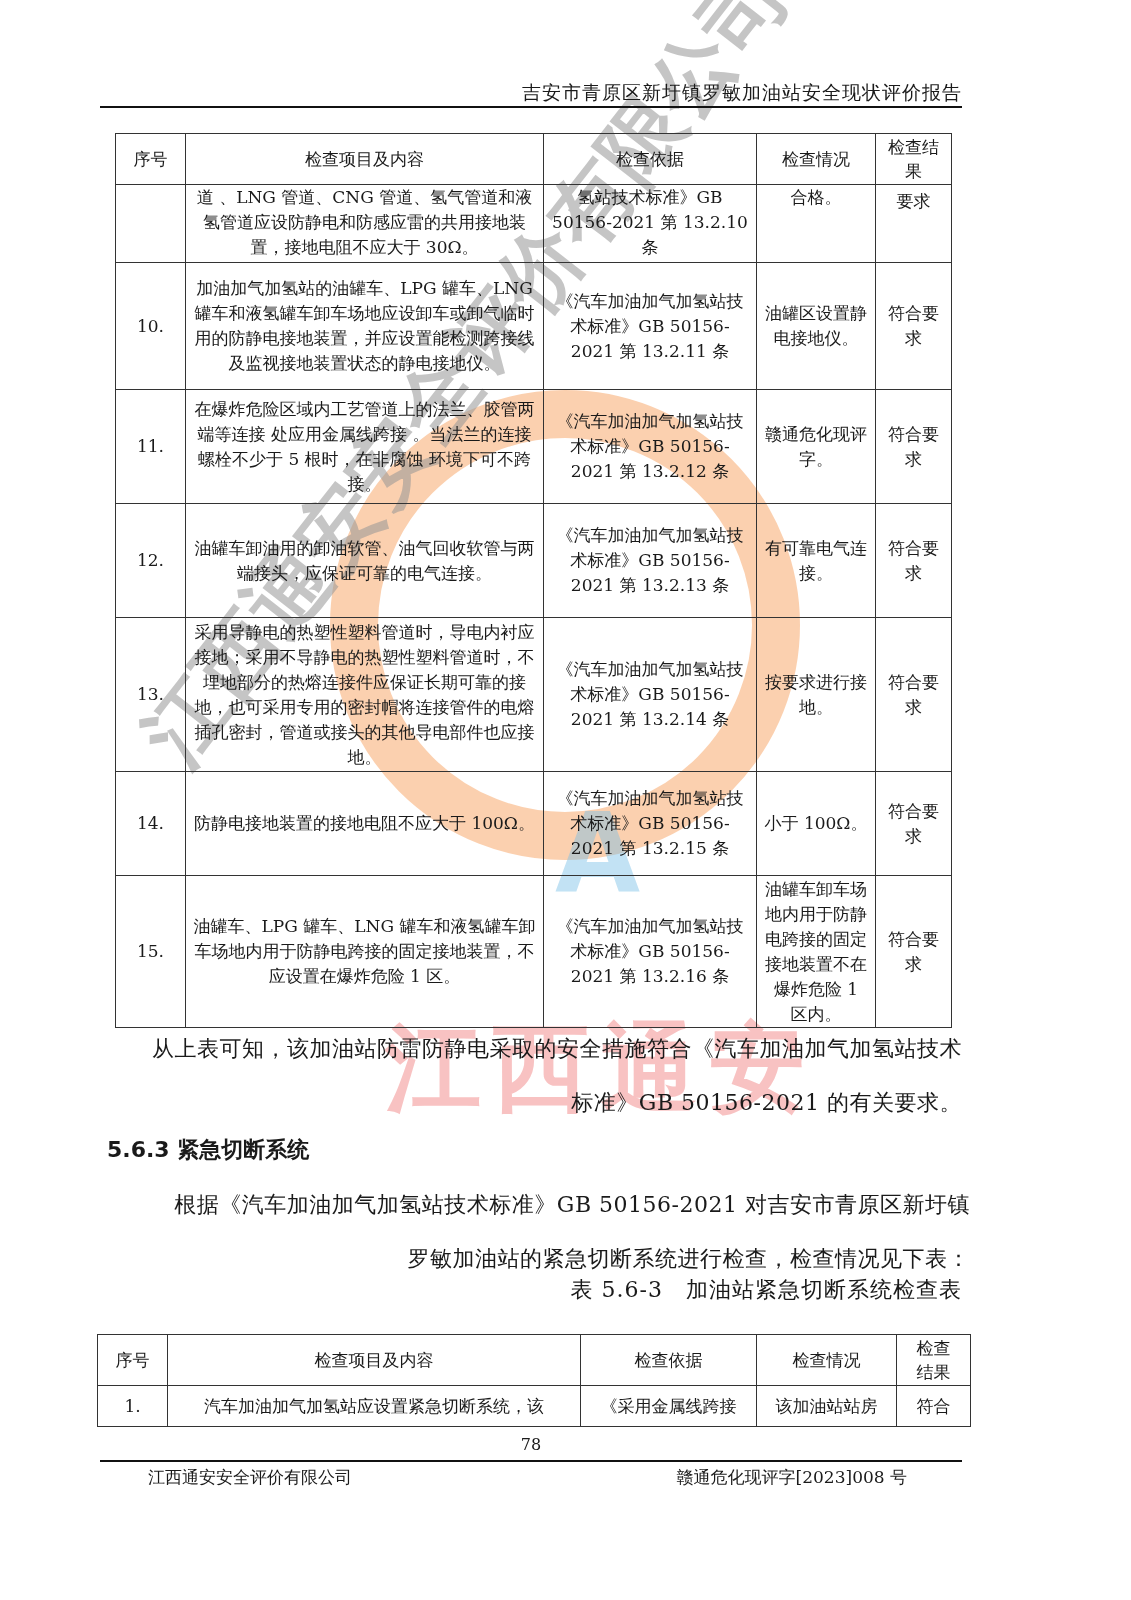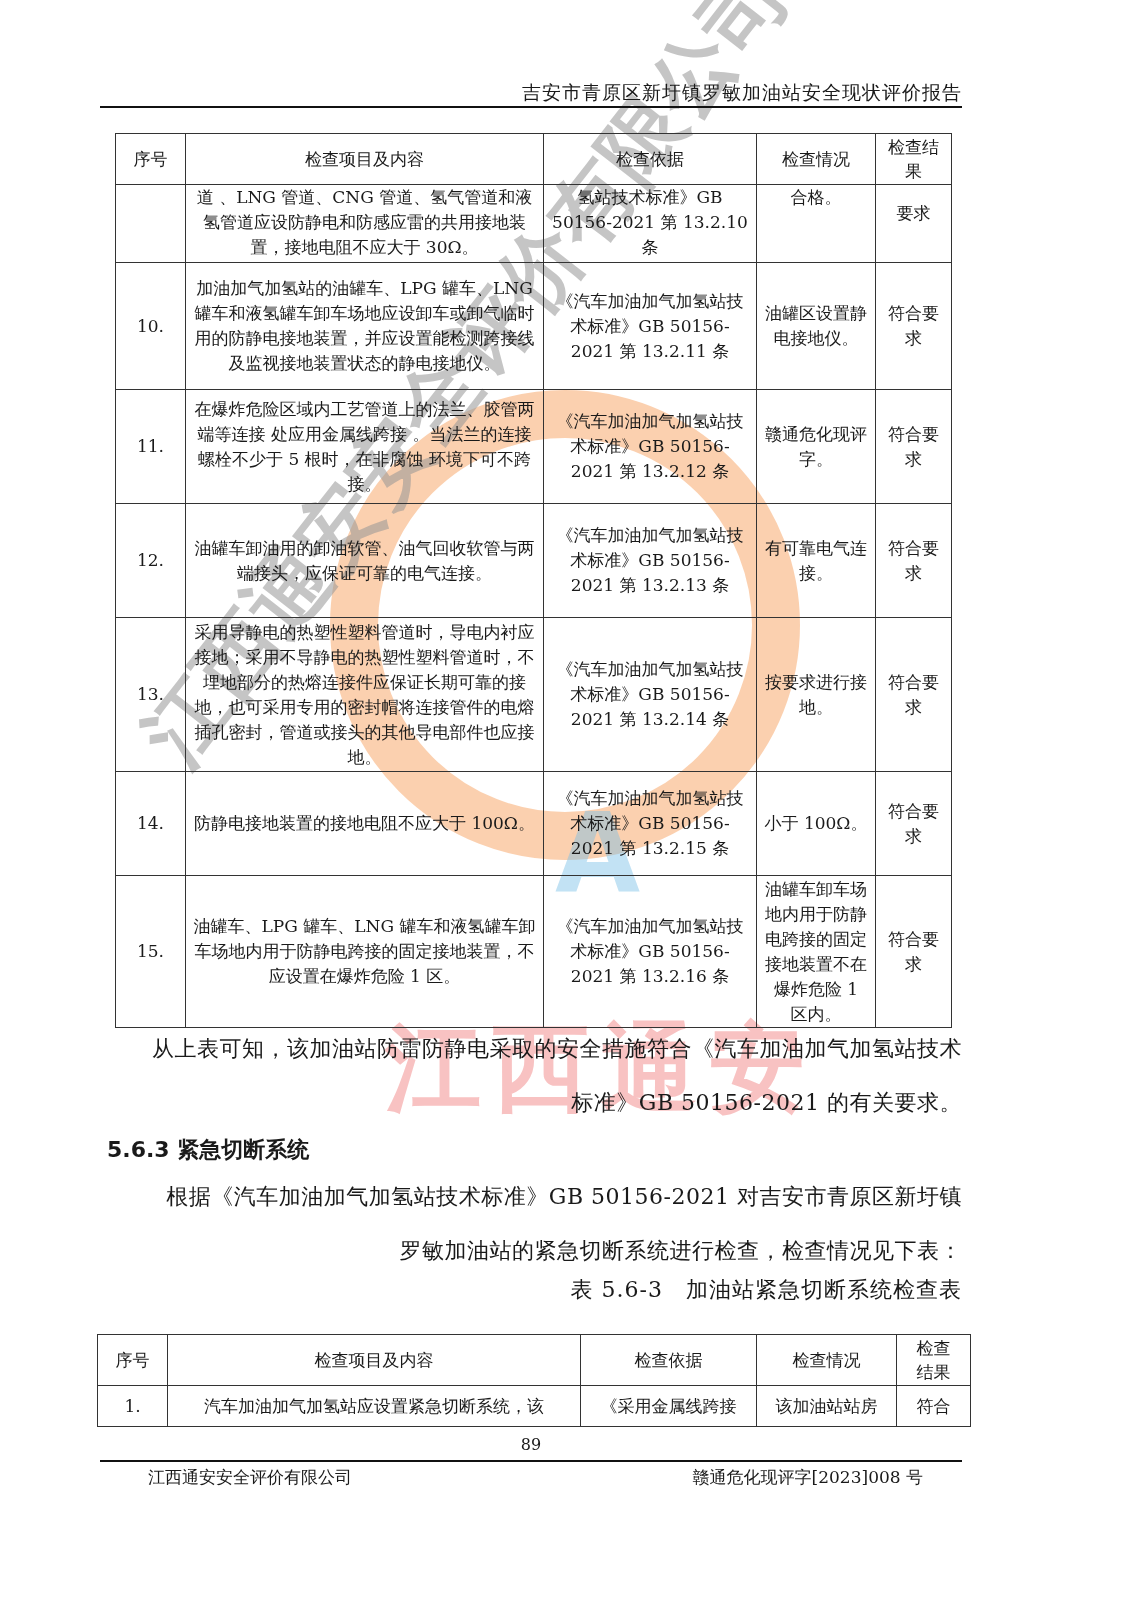--- a/index.html
+++ b/index.html
@@ -25,21 +25,21 @@
   #conclusion { top: 1022px; }
   #heading563 { position: absolute; left: 107px; top: 1135px; font-size: 22px; font-weight: bold;
                 font-family: "DejaVu Sans", "Liberation Sans", sans-serif; }
   #intro { top: 1170px; }
   #table-caption { position: absolute; left: 107px; width: 855px; top: 1275px; text-align: right;
                    font-size: 22px; letter-spacing: 1px; }
 
   .page-number { position: absolute; left: 100px; width: 862px; top: 1435px; text-align: center; font-size: 16px; }
   .footer-rule { position: absolute; left: 100px; top: 1460px; width: 862px; border-top: 2px solid #111; }
   .footer-left { position: absolute; left: 148px; top: 1466px; font-size: 17px; }
-  .footer-right { position: absolute; right: 208px; top: 1466px; font-size: 17px; }
+  .footer-right { position: absolute; right: 224px; top: 1466px; font-size: 17px; }
 
   
   .wm { position: absolute; pointer-events: none; }
   .wm-circle { left: 330px; top: 390px; width: 470px; height: 470px; border-radius: 50%;
                border: 48px solid rgba(247, 170, 110, 0.55); box-sizing: border-box; }
   .wm-text-red { left: 385px; top: 1005px; font-size: 96px; letter-spacing: 12px; color: rgba(240, 120, 120, 0.45);
                  font-family: "DejaVu Sans", "Liberation Sans", sans-serif; font-weight: bold; }
   .wm-text-grey { left: 120px; top: 720px; font-size: 82px; color: rgba(150,150,150,0.55);
                   transform: rotate(-52deg); transform-origin: left top; white-space: nowrap;
                   font-family: "DejaVu Sans", "Liberation Sans", sans-serif; font-weight: bold; }
@@ -73,21 +73,21 @@
       <th>检查情况</th>
       <th style="padding:0 12px">检查结果</th>
     </tr>
   </thead>
   <tbody>
     <tr style="height:78px; vertical-align:top">
       <td style="vertical-align:top"></td>
       <td style="vertical-align:top">道 、LNG 管道、CNG 管道、氢气管道和液氢管道应设防静电和防感应雷的共用接地装置，接地电阻不应大于 30Ω。</td>
       <td style="vertical-align:top">氢站技术标准》GB 50156-2021 第 13.2.10 条</td>
       <td style="vertical-align:top">合格。</td>
-      <td style="vertical-align:top; padding:16px 12px">要求</td>
+      <td style="vertical-align:top; padding:4px 12px">要求</td>
     </tr>
     <tr style="height:127px">
       <td>10.</td>
       <td>加油加气加氢站的油罐车、LPG 罐车、LNG 罐车和液氢罐车卸车场地应设卸车或卸气临时用的防静电接地装置，并应设置能检测跨接线及监视接地装置状态的静电接地仪。</td>
       <td>《汽车加油加气加氢站技术标准》GB 50156-2021 第 13.2.11 条</td>
       <td>油罐区设置静电接地仪。</td>
       <td style="padding:0 12px">符合要求</td>
     </tr>
     <tr style="height:114px">
       <td>11.</td>
@@ -124,21 +124,21 @@
       <td>油罐车卸车场地内用于防静电跨接的固定接地装置不在爆炸危险 1 区内。</td>
       <td style="padding:0 12px">符合要求</td>
     </tr>
   </tbody>
 </table>
 
 <p class="body-para indent" id="conclusion" style="margin:0">从上表可知，该加油站防雷防静电采取的安全措施符合《汽车加油加气加氢站技术标准》GB 50156-2021 的有关要求。</p>
 
 <div id="heading563">5.6.3 紧急切断系统</div>
 
-<p class="body-para indent" id="intro" style="margin:0">根据《汽车加油加气加氢站技术标准》GB 50156-2021 对吉安市青原区新圩镇罗敏加油站的紧急切断系统进行检查，检查情况见下表：</p>
+<p class="body-para indent" id="intro" style="margin:8px">根据《汽车加油加气加氢站技术标准》GB 50156-2021 对吉安市青原区新圩镇罗敏加油站的紧急切断系统进行检查，检查情况见下表：</p>
 
 <div id="table-caption">表 5.6-3　加油站紧急切断系统检查表</div>
 
 <table class="tbl" id="table2">
   <colgroup>
     <col style="width:70px">
       <col style="width:413px">
       <col style="width:176px">
       <col style="width:140px">
       <col style="width:74px">
@@ -156,16 +156,16 @@
     <tr style="height:41px">
       <td>1.</td>
       <td>汽车加油加气加氢站应设置紧急切断系统，该</td>
       <td>《采用金属线跨接</td>
       <td>该加油站站房</td>
       <td>符合</td>
     </tr>
   </tbody>
 </table>
 
-<div class="page-number">89</div>
+<div class="page-number">78</div>
 <div class="footer-rule"></div>
 <div class="footer-left">江西通安安全评价有限公司</div>
 <div class="footer-right">赣通危化现评字[2023]008 号</div>
 
 </body></html>

